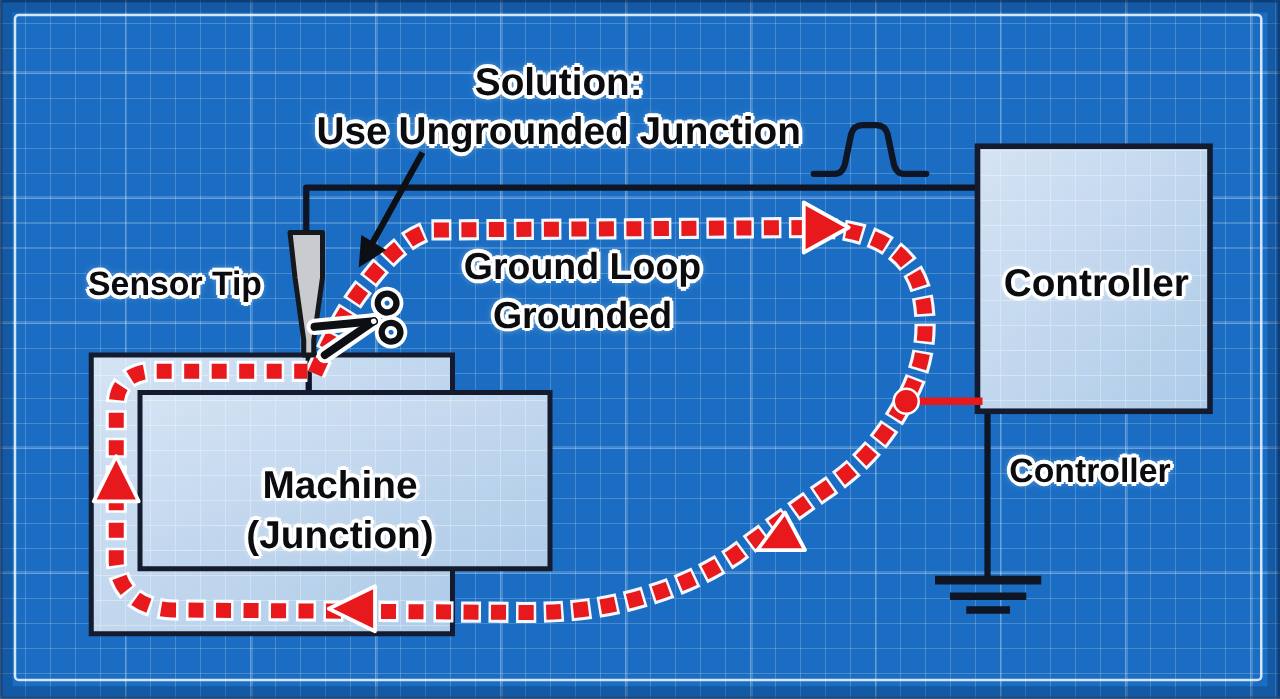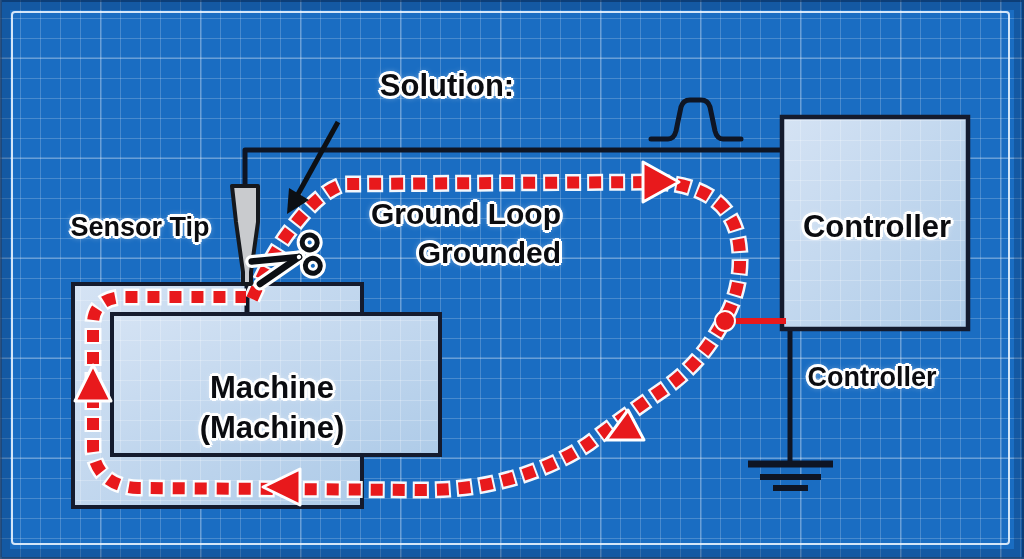--- a/index.html
+++ b/index.html
@@ -118,32 +118,33 @@
       <g fill="none" stroke="#0c0f14" stroke-width="5">
         <circle cx="15" cy="-10" r="7.5"></circle>
           <circle cx="10" cy="13" r="7.5"></circle>
       </g>
       <circle cx="0" cy="0" r="2.2" fill="#ffffff"></circle>
     </g>
   </svg>
 
   <div class="lbl title" style="left:447px;top:85px;">
     <div>Solution:</div>
+    <div>Use Ungrounded Junction</div>
   </div>
 
   <div class="lbl sensortip" style="left:140px;top:227px;">Sensor Tip</div>
 
-  <div class="lbl groundloop" style="left:466px;top:233px;text-align:right;">
+  <div class="lbl groundloop" style="left:466px;top:233px;">
     <div>Ground Loop</div>
     <div>Grounded</div>
   </div>
 
   <div class="lbl machine" style="left:272px;top:384px;margin-top:24px;">
     <div>Machine</div>
-    <div>(Machine)</div>
+    <div>(Junction)</div>
   </div>
 
   <div class="lbl controller" style="left:877px;top:227px;">Controller</div>
 
   <div class="lbl ctrlground" style="left:872px;top:377px;">
     <div>Controller</div>
   </div>
 
   <div class="rim"></div>
   <div class="frame"></div>

